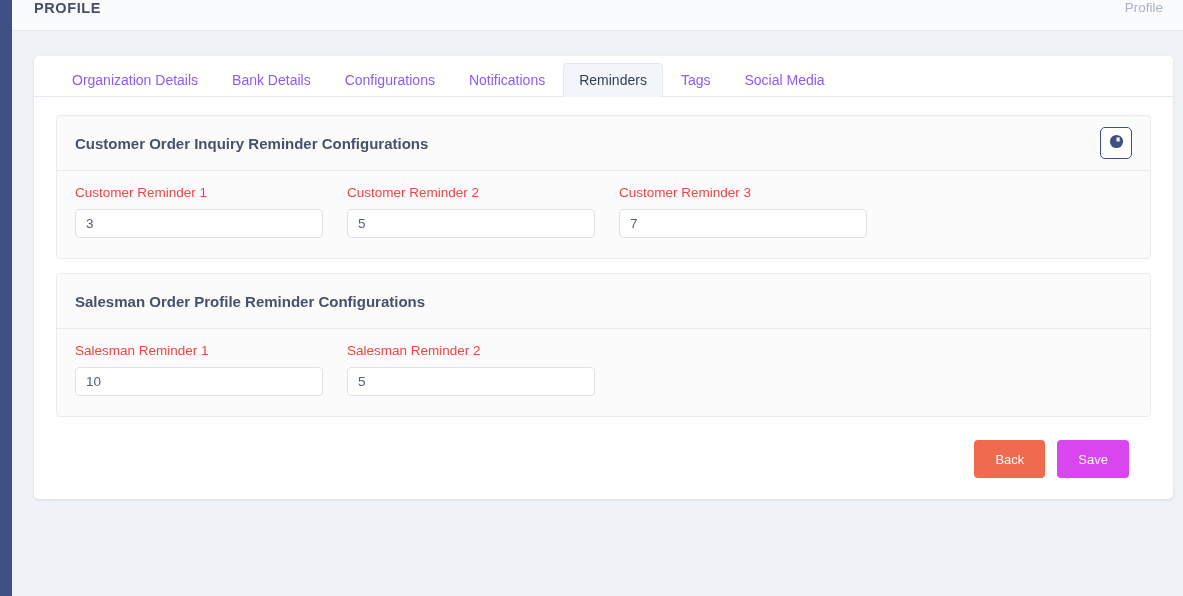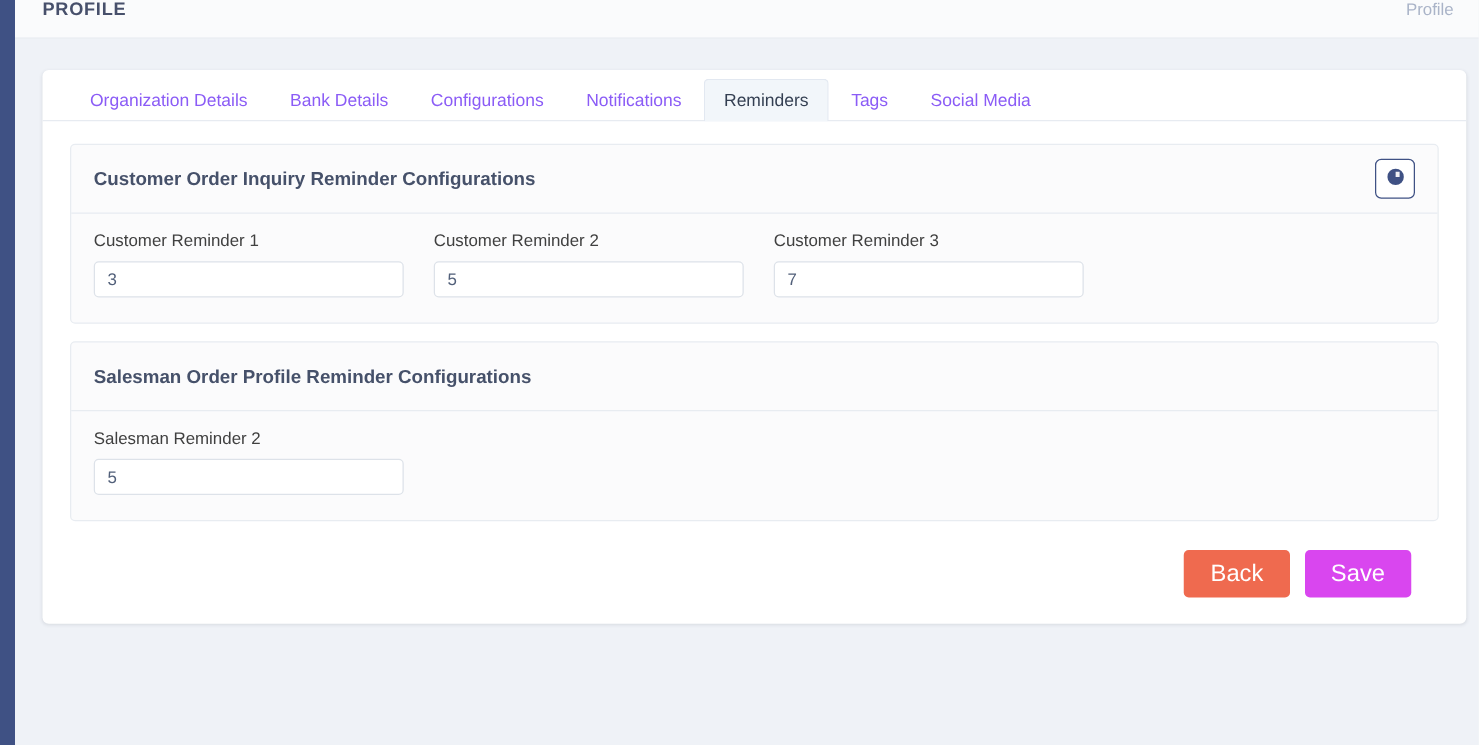--- a/index.html
+++ b/index.html
@@ -145,21 +145,21 @@
     padding: 14px 18px 20px 18px;
     display: flex;
     gap: 24px;
   }
   .field {
     width: 248px;
   }
   .field-label {
     display: block;
     font-size: 13.5px;
-    color: #404040;
+    color: #ef4444;
     margin-bottom: 8px;
     line-height: 1.2;
   }
   .field-input {
     width: 248px;
     height: 29px;
     border: 1px solid #dde2e9;
     border-radius: 4px;
     background: #ffffff;
     font-family: "Liberation Sans", sans-serif;
@@ -173,21 +173,21 @@
   .card-footer {
     display: flex;
     justify-content: flex-end;
     gap: 12px;
     padding: 9px 22px 0 22px;
   }
   .btn {
     border: none;
     border-radius: 4px;
     font-family: "Liberation Sans", sans-serif;
-    font-size: 19px;
+    font-size: 13px;
     color: #ffffff;
     height: 38px;
     padding: 0 21px;
     cursor: pointer;
     line-height: 1;
   }
   .btn-back { background: #ef6a4f; }
   .btn-save { background: #d946ef; }
 </style>
 </head>
@@ -242,20 +242,24 @@
           </div>
         </div>
       </div>
 
       <div class="panel">
         <div class="panel-head">
           <div class="panel-title">Salesman Order Profile Reminder Configurations</div>
         </div>
         <div class="panel-body">
           <div class="field">
+            <label class="field-label">Salesman Reminder 1</label>
+            <input class="field-input" type="text" value="10" style="">
+          </div>
+          <div class="field">
             <label class="field-label">Salesman Reminder 2</label>
             <input class="field-input" type="text" value="5" style="">
           </div>
         </div>
       </div>
 
       <div class="card-footer">
         <button class="btn btn-back">Back</button>
         <button class="btn btn-save">Save</button>
       </div>

